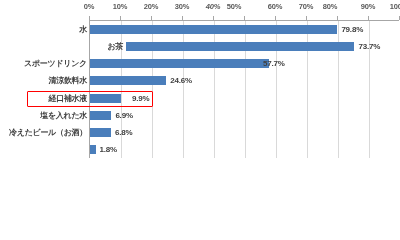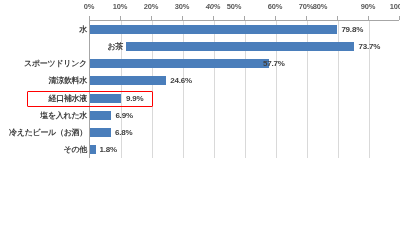--- a/index.html
+++ b/index.html
@@ -143,21 +143,21 @@
 
   <div class="x-axis-labels">
       <div class="x-tick-label" style="left: 89px;">0%</div>
       <div class="x-tick-label" style="left: 120px;">10%</div>
       <div class="x-tick-label" style="left: 151px;">20%</div>
       <div class="x-tick-label" style="left: 182px;">30%</div>
       <div class="x-tick-label" style="left: 213px; font-style: italic;">40%</div>
       <div class="x-tick-label" style="left: 228px; margin-left: 6px;">50%</div>
       <div class="x-tick-label" style="left: 275px;">60%</div>
       <div class="x-tick-label" style="left: 306px;">70%</div>
-      <div class="x-tick-label" style="left: 320px;">80%</div>
+      <div class="x-tick-label" style="left: 330px;">80%</div>
       <div class="x-tick-label" style="left: 368px;">90%</div>
       <div class="x-tick-label" style="left: 399px;">100%</div>
     </div>
 
   <div class="tickmarks">
       <div class="tickmark" style="left: 0px;"></div>
       <div class="tickmark" style="left: 31px;"></div>
       <div class="tickmark" style="left: 62px;"></div>
       <div class="tickmark" style="left: 93px;"></div>
       <div class="tickmark" style="left: 124px;"></div>
@@ -201,33 +201,32 @@
         <div class="value-label" style="left: 263px; color: rgb(64, 64, 64);">57.7%</div>
       </div>
       <div class="row" style="top: 51.375px; height: 17.125px;">
         <div class="cat-label" style="color: rgb(64, 64, 64);">清涼飲料水</div>
         <div class="bar" style="width: 76.26px; top: 4.0625px; background: rgb(74, 126, 187);"></div>
         <div class="value-label" style="left: 170.26px; color: rgb(64, 64, 64);">24.6%</div>
       </div>
       <div class="row" style="top: 68.5px; height: 17.125px;">
         <div class="cat-label" style="color: rgb(64, 64, 64);">経口補水液</div>
         <div class="bar" style="width: 30.69px; top: 4.0625px; background: rgb(74, 126, 187);"></div>
-        <div class="value-label" style="left: 126px; color: rgb(64, 64, 64);">9.9%</div>
+        <div class="value-label" style="left: 132px; color: rgb(64, 64, 64);">9.9%</div>
       </div>
       <div class="row" style="top: 85.625px; height: 17.125px;">
         <div class="cat-label" style="color: rgb(64, 64, 64);">塩を入れた水</div>
         <div class="bar" style="width: 21.39px; top: 4.0625px; background: rgb(74, 126, 187);"></div>
         <div class="value-label" style="left: 115.39px; color: rgb(64, 64, 64);">6.9%</div>
       </div>
       <div class="row" style="top: 102.75px; height: 17.125px;">
         <div class="cat-label" style="color: rgb(64, 64, 64);">冷えたビール（お酒）</div>
         <div class="bar" style="width: 21.08px; top: 4.0625px; background: rgb(74, 126, 187);"></div>
         <div class="value-label" style="left: 115.08px; color: rgb(64, 64, 64);">6.8%</div>
       </div>
       <div class="row" style="top: 119.875px; height: 17.125px;">
-        <div class="cat-label" style="color: rgb(64, 64, 64);">その他</div>
         <div class="bar" style="width: 5.58px; top: 4.0625px; background: rgb(74, 126, 187);"></div>
         <div class="value-label" style="left: 99.58px; color: rgb(64, 64, 64);">1.8%</div>
       </div>
     </div>
 
 <div class="highlight-box" style="border-color: rgb(255, 0, 0); left: 27px; top: 90.5px; width: 125.69px; height: 16.125px;"></div>
   </div>
 
 </body></html>

